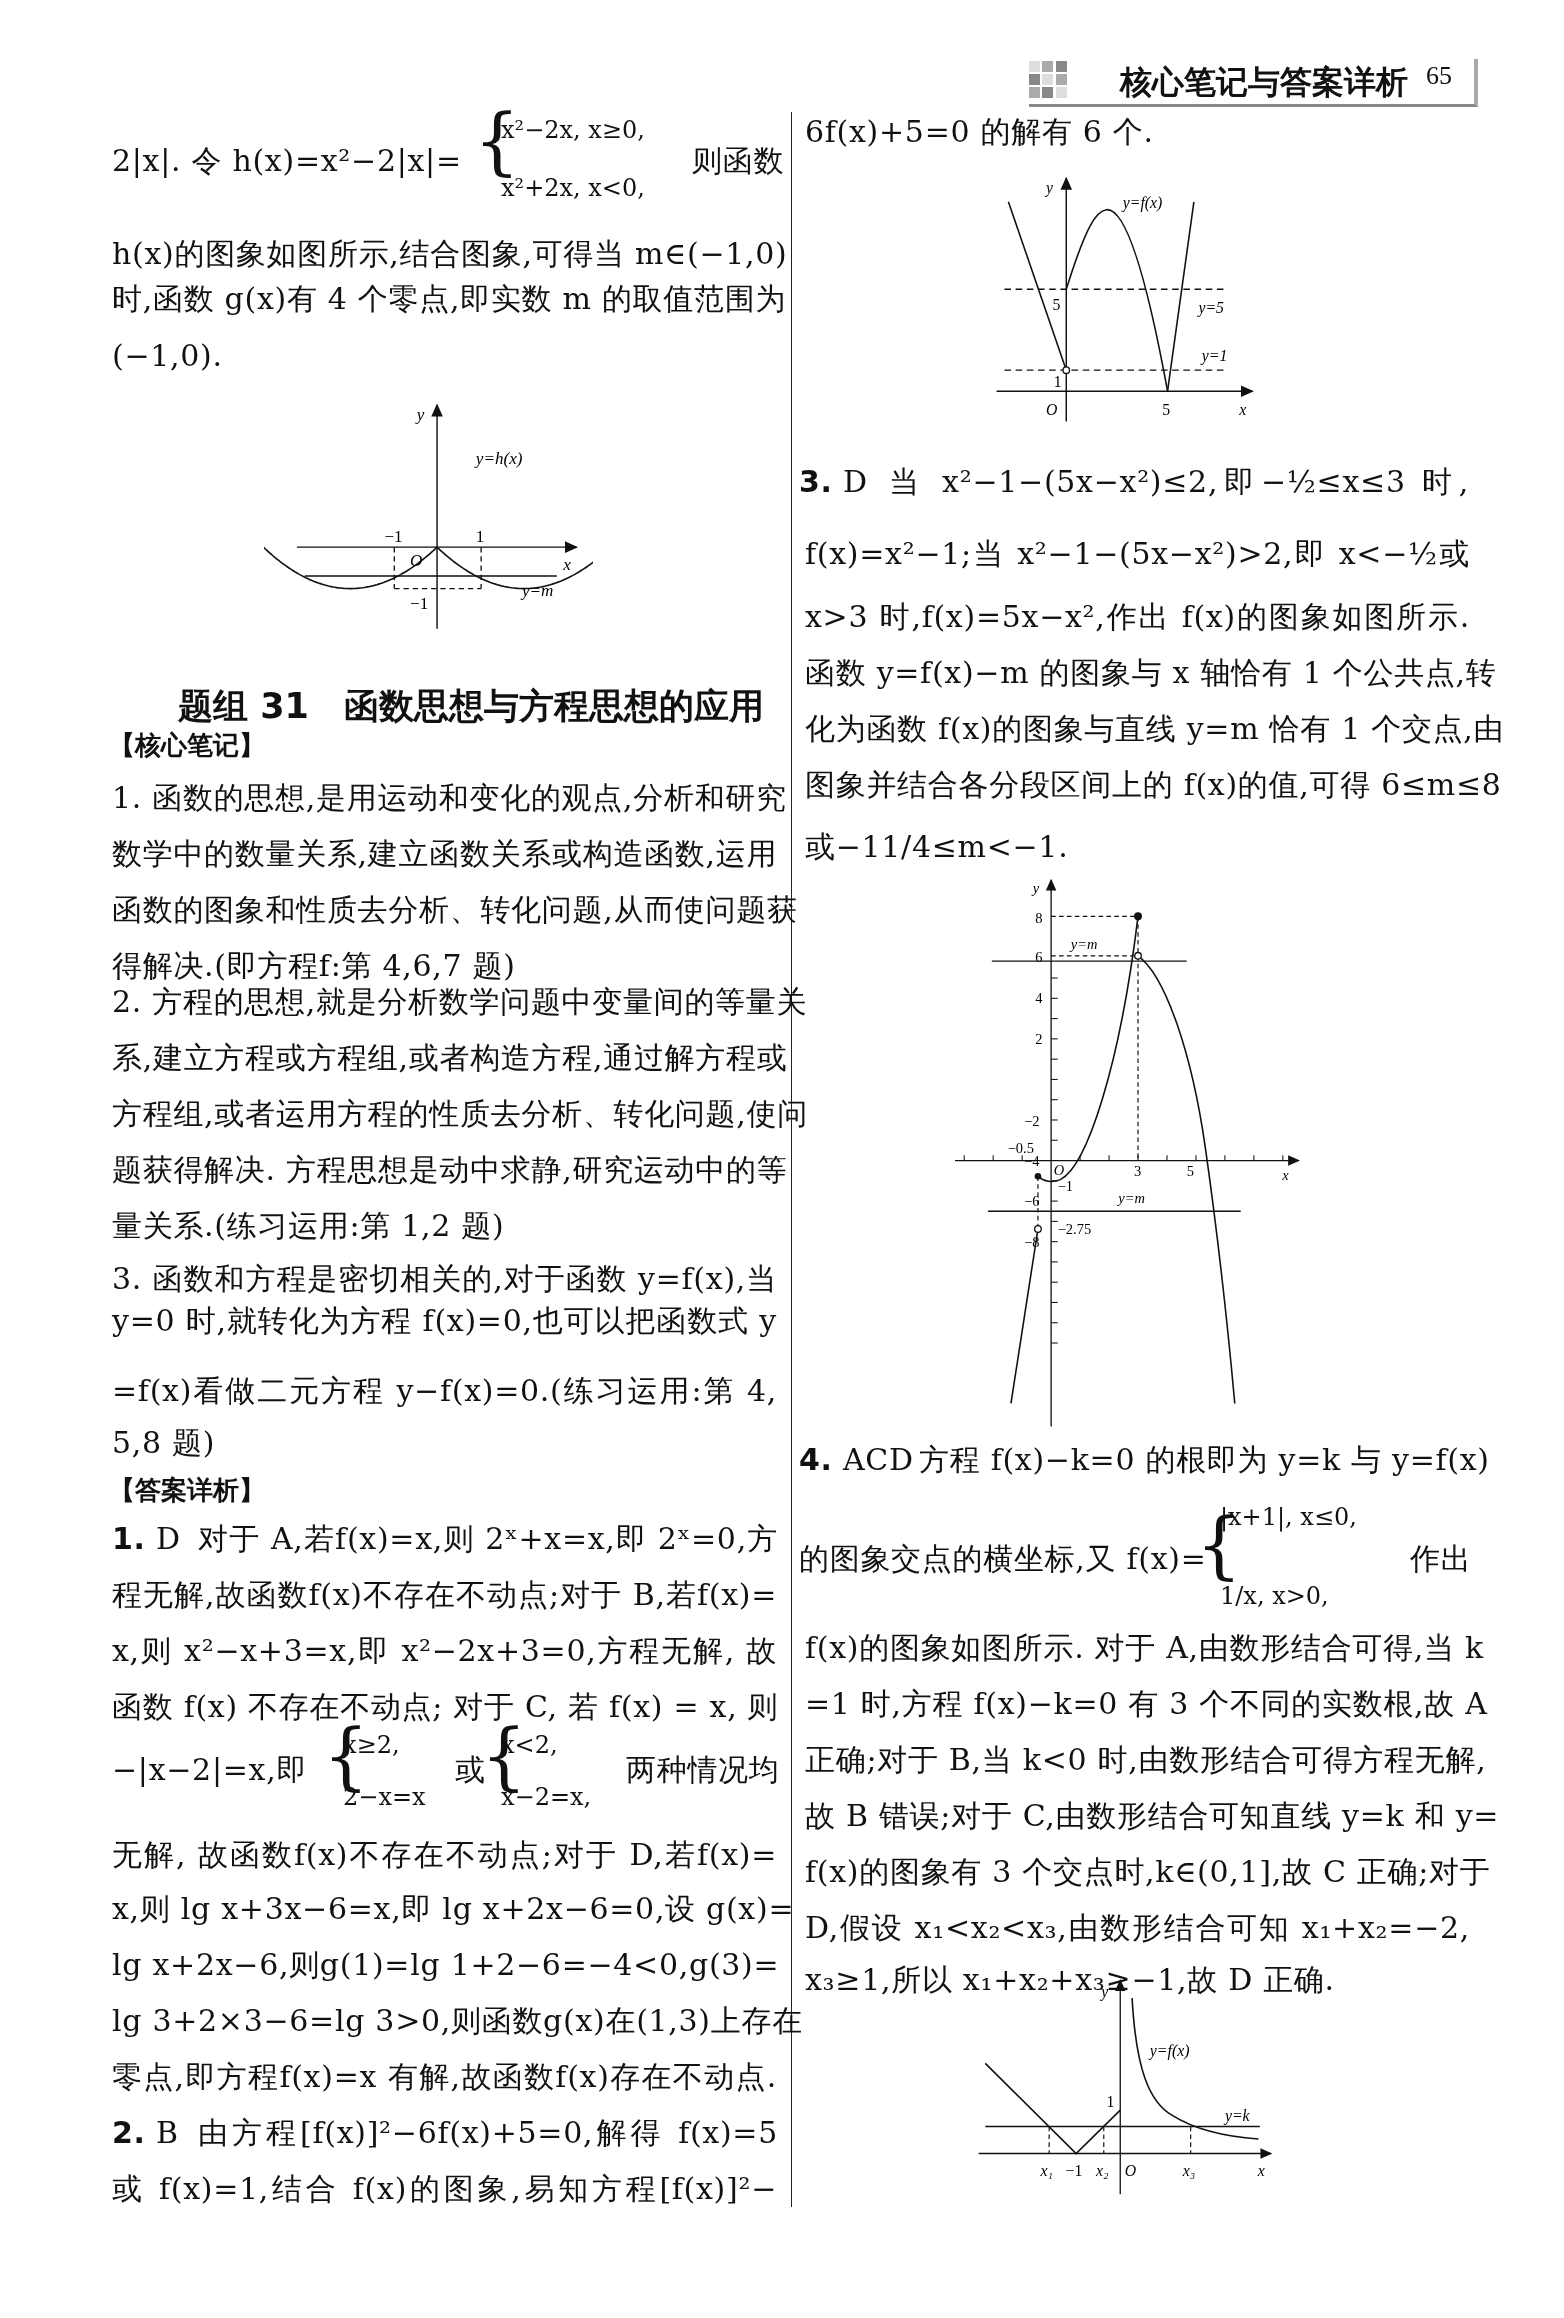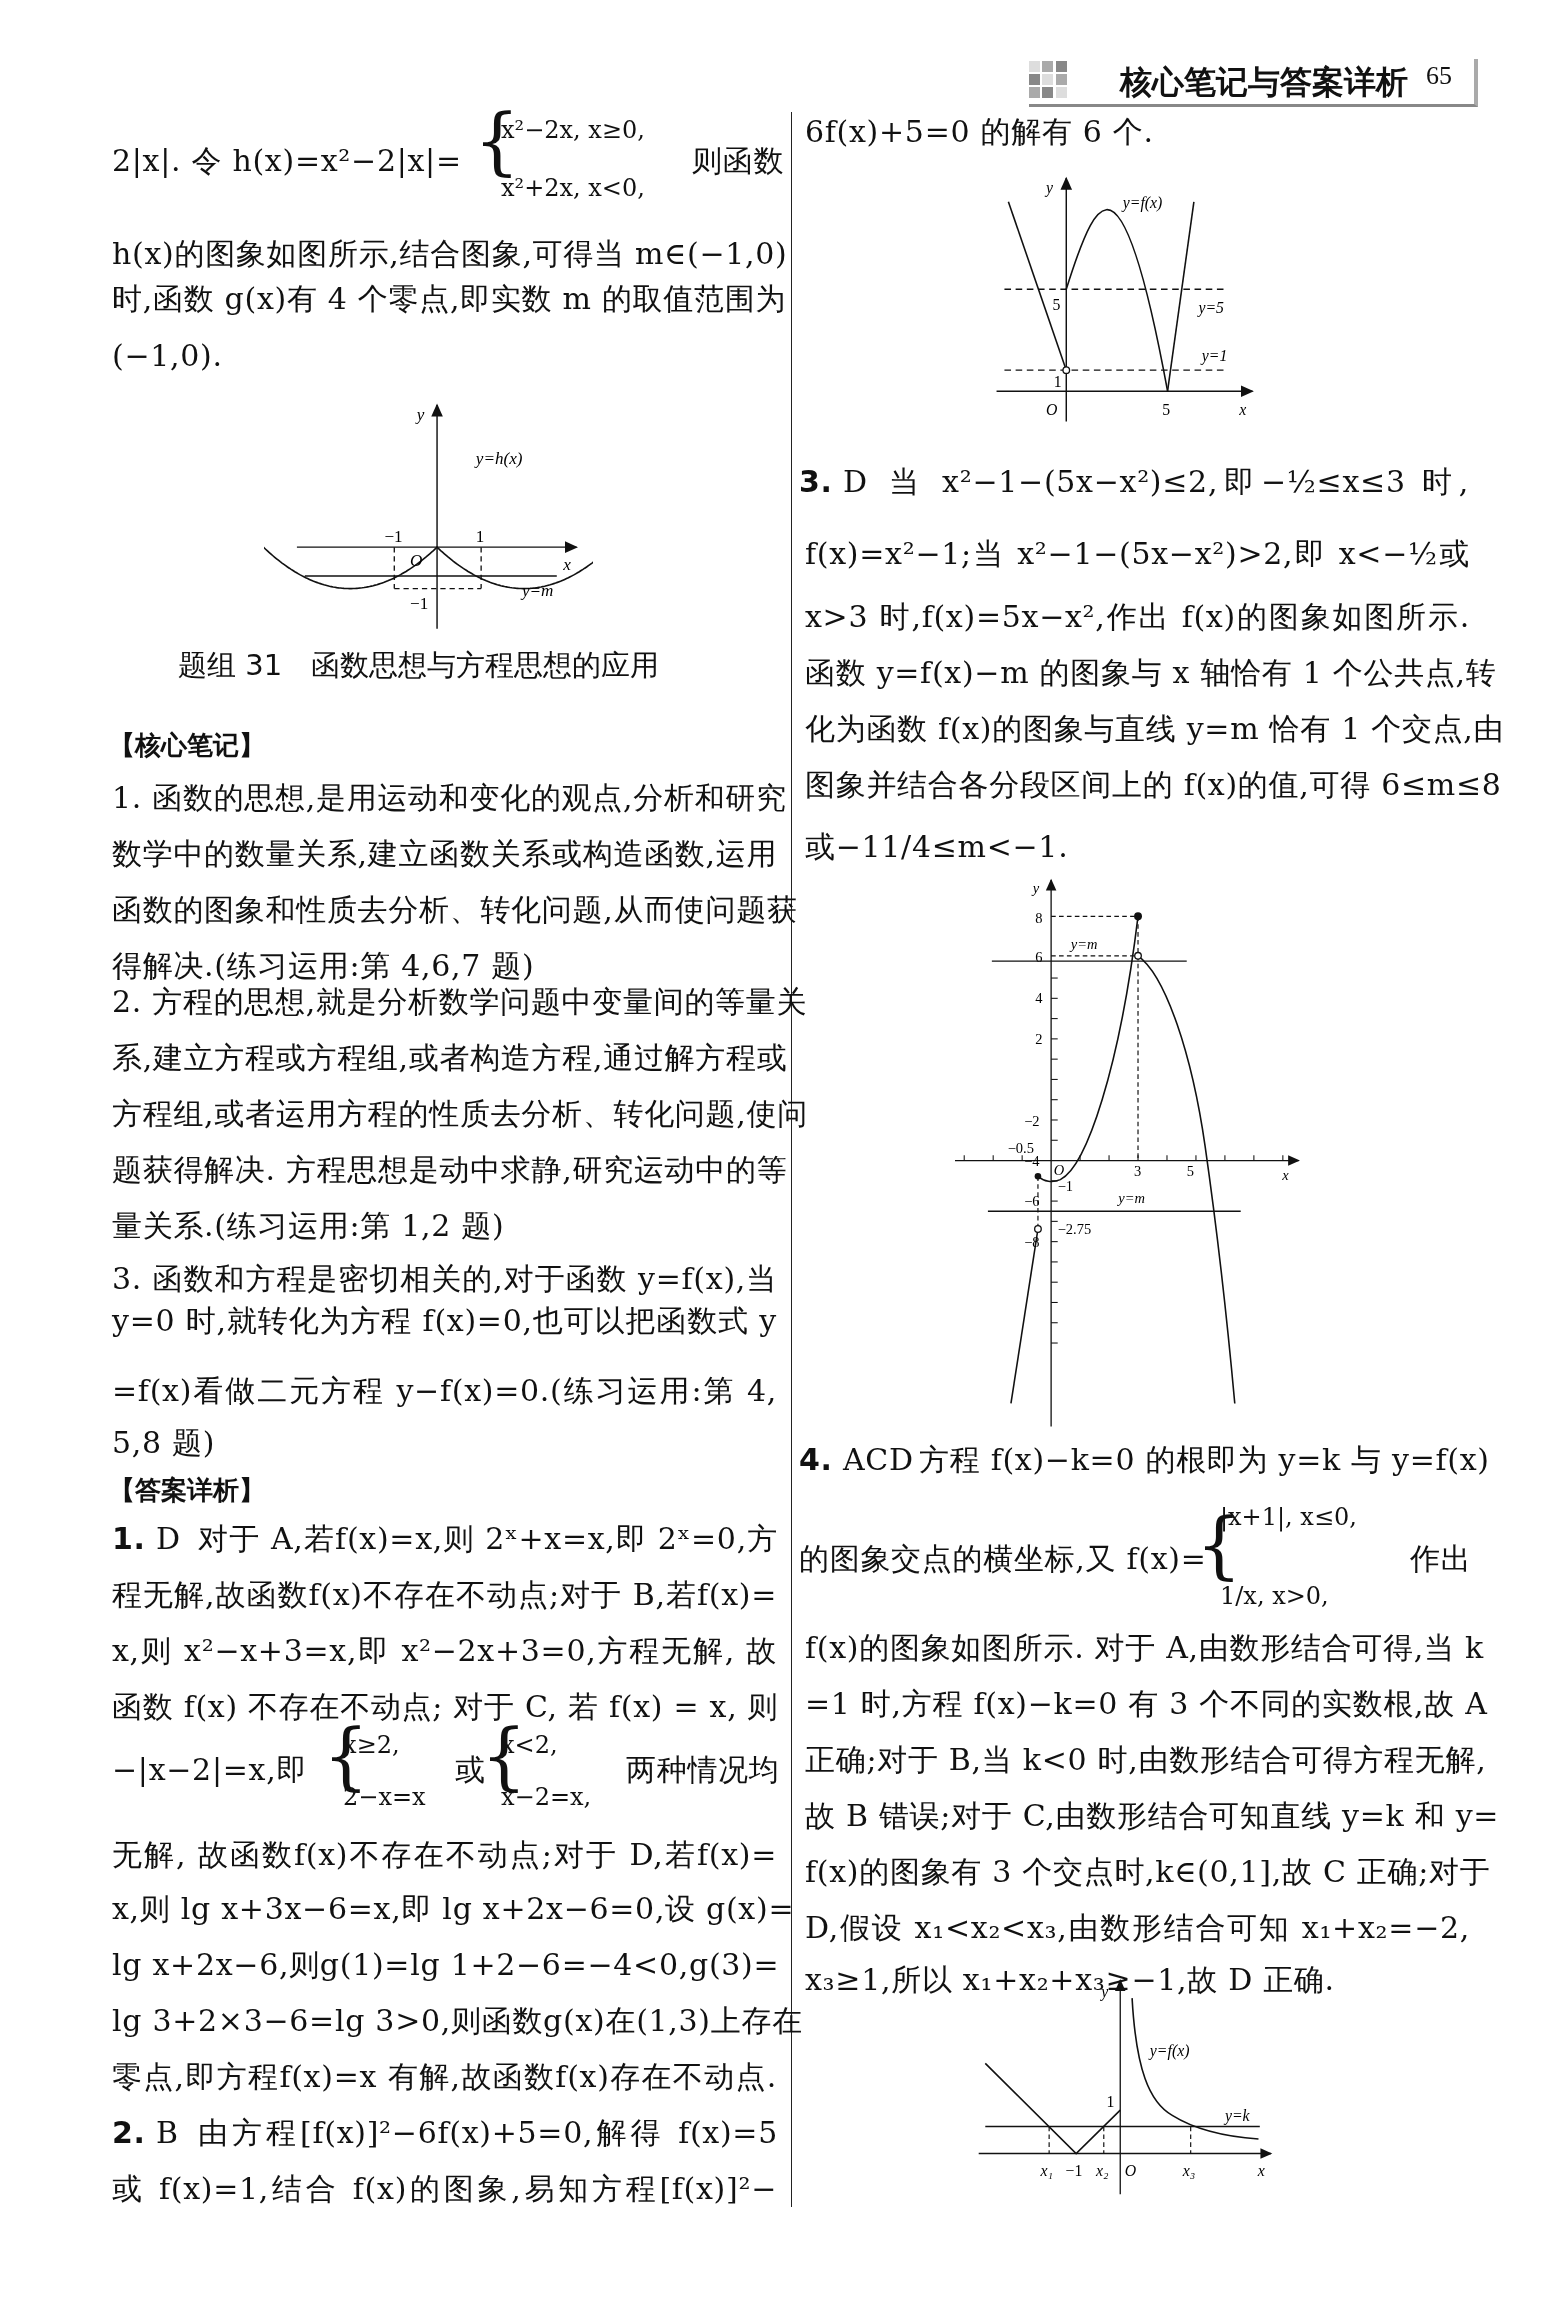--- a/index.html
+++ b/index.html
@@ -8,21 +8,21 @@
   .ln{position:absolute;font-size:30px;line-height:33px;white-space:nowrap;letter-spacing:0.7px;}
   .L{left:112px;width:665px;}
   .R{left:805px;width:665px;}
   .just{text-align-last:justify;text-align:justify;}
   .b{font-weight:bold;font-family:"DejaVu Sans","Liberation Sans",sans-serif;}
   .hdr-box{position:absolute;left:1029px;top:59px;width:445px;height:45px;border-bottom:3.3px solid #888;border-right:4px solid #aaa;}
   .hdr-title{position:absolute;left:1120px;top:61px;font-size:32px;font-family:"DejaVu Sans","Liberation Sans",sans-serif;font-weight:bold;}
   .hdr-page{position:absolute;left:1426px;top:61px;font-size:26px;font-family:"Liberation Serif",serif;}
   .sq{position:absolute;width:10.5px;height:10.5px;}
   .divider{position:absolute;left:791px;top:112px;width:1.3px;height:2095px;background:#222;}
-  .title{position:absolute;left:178px;top:646px;font-size:29px;font-weight:normal;font-family:"DejaVu Sans","Liberation Sans",sans-serif;}
+  .title{position:absolute;left:178px;top:683px;font-size:35px;font-weight:bold;font-family:"DejaVu Sans","Liberation Sans",sans-serif;}
   .sec{position:absolute;left:109px;font-size:26px;font-weight:bold;font-family:"DejaVu Sans","Liberation Sans",sans-serif;}
   svg text{font-family:"Liberation Serif","DejaVu Serif",serif;}
   .case{position:absolute;font-size:24px;line-height:30px;white-space:nowrap;}
   .brace{position:absolute;font-size:72px;line-height:72px;font-weight:100;}
 </style>
 </head>
 <body>
 
 <div>
   <div class="sq" style="left:1029px;top:61px;background:#ddd;"></div>
@@ -73,21 +73,21 @@
     <text x="322" y="125" font-size="26" font-style="italic">y=h(x)</text>
     <text x="392" y="325" font-size="26" font-style="italic">y=m</text>
   </svg>
 
   <div class="title">题组 31　函数思想与方程思想的应用</div>
   <div class="sec" style="top:728px;">【核心笔记】</div>
 
   <div class="ln L just" style="top:781px;">1. 函数的思想,是用运动和变化的观点,分析和研究</div>
   <div class="ln L just" style="top:837px;">数学中的数量关系,建立函数关系或构造函数,运用</div>
   <div class="ln L just" style="top:893px;">函数的图象和性质去分析、转化问题,从而使问题获</div>
-  <div class="ln L" style="top:949px;">得解决.(练习运用:第 4,6,7 题)</div>
+  <div class="ln L" style="top:949px;">得解决.(即方程f:第 4,6,7 题)</div>
   <div class="ln L just" style="top:985px;">2. 方程的思想,就是分析数学问题中变量间的等量关</div>
   <div class="ln L just" style="top:1041px;">系,建立方程或方程组,或者构造方程,通过解方程或</div>
   <div class="ln L just" style="top:1097px;">方程组,或者运用方程的性质去分析、转化问题,使问</div>
   <div class="ln L just" style="top:1153px;">题获得解决. 方程思想是动中求静,研究运动中的等</div>
   <div class="ln L" style="top:1209px;">量关系.(练习运用:第 1,2 题)</div>
   <div class="ln L just" style="top:1262px;">3. 函数和方程是密切相关的,对于函数 y=f(x),当</div>
   <div class="ln L just" style="top:1304px;">y=0 时,就转化为方程 f(x)=0,也可以把函数式 y</div>
   <div class="ln L just" style="top:1374px;">=f(x)看做二元方程 y−f(x)=0.(练习运用:第 4,</div>
   <div class="ln L" style="top:1426px;">5,8 题)</div>
 

